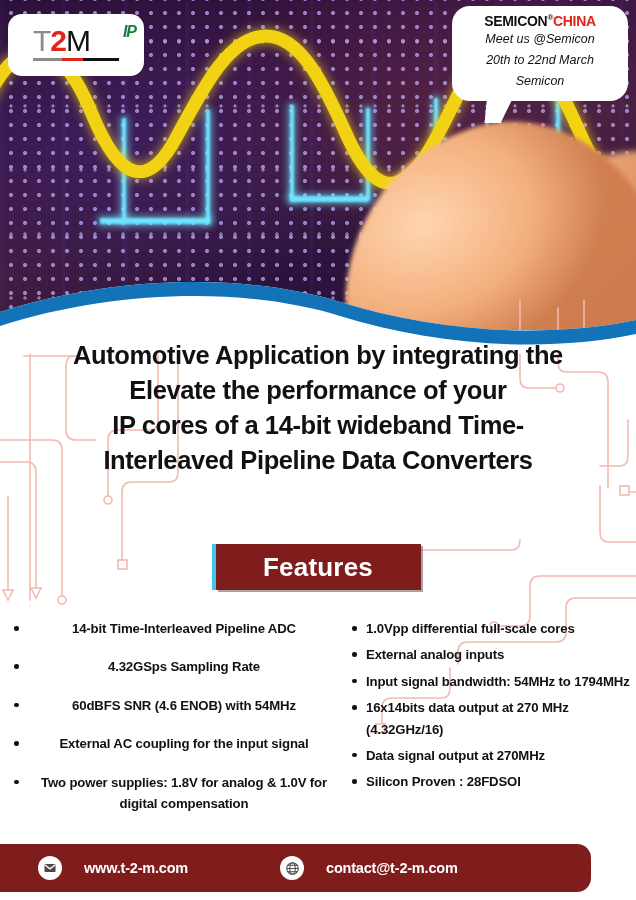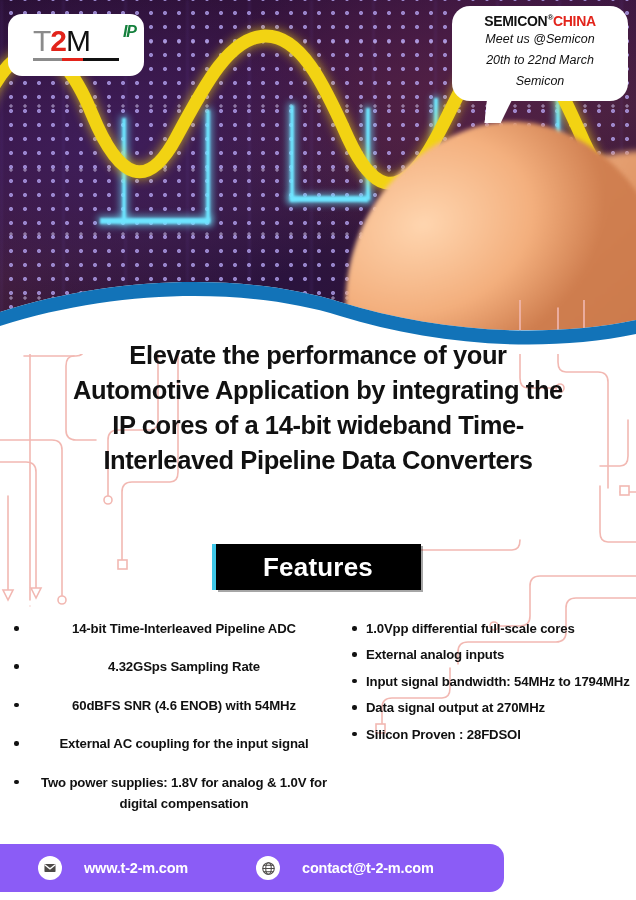--- a/index.html
+++ b/index.html
@@ -142,21 +142,21 @@
   .headline-line {
     font-size:25.5px; font-weight:700; color:#111111;
     line-height:1.37; letter-spacing:-.4px; white-space:nowrap;
   }
 
   
   .features-wrap { position:absolute; left:0; top:544px; width:636px; z-index:6; display:flex; justify-content:center; }
   .features-banner {
     position:relative;
     width:205px; height:46px;
-    background:#000000;
+    background:#7f1d1d;
     display:flex; align-items:center; justify-content:center;
     box-shadow:2px 2px 0 rgba(0,0,0,.35);
   }
   .features-banner::before {
     content:""; position:absolute; left:-4px; top:0; width:4px; height:100%;
     background:#3ec6e8;
   }
   .features-label { color:#ffffff; font-size:26px; font-weight:700; letter-spacing:.2px; }
 
   
@@ -175,28 +175,28 @@
   .col-right ul.feat li { margin-bottom:5px; line-height:1.62; }
   ul.feat li::before {
     content:"";
     position:absolute; left:4px; top:8px;
     width:4.5px; height:4.5px; border-radius:50%;
     background:#111111;
   }
 
   
   .footer {
-    position:absolute; left:0; bottom:8px; width:504px; height:48px; z-index:10;
-    background:#8b5cf6;
+    position:absolute; left:0; bottom:8px; width:591px; height:48px; z-index:10;
+    background:#7f1d1d;
     border-radius:0 14px 14px 0;
     display:flex; align-items:center;
   }
   .foot-item { display:flex; align-items:center; }
   .foot-item.first { margin-left:38px; }
-  .foot-item.second { margin-left:68px; }
+  .foot-item.second { margin-left:92px; }
   .foot-ic {
     width:24px; height:24px; border-radius:50%;
     background:#ffffff;
     display:flex; align-items:center; justify-content:center;
     flex:none;
   }
   .foot-text { margin-left:22px; color:#ffffff; font-size:14.5px; font-weight:700; letter-spacing:-.2px; white-space:nowrap; }
 </style>
 </head>
 <body>
@@ -298,22 +298,22 @@
 
 <div class="bubble">
   <div class="bubble-title"><span class="semicon">SEMICON</span><span class="reg">®</span><span class="china">CHINA</span></div>
   <div class="bubble-line">Meet us @Semicon</div>
   <div class="bubble-line">20th to 22nd March</div>
   <div class="bubble-line">Semicon</div>
   <div class="bubble-tail"></div>
 </div>
 
 <div class="headline">
+  <div class="headline-line">Automotive Application by integrating the</div>
   <div class="headline-line">Elevate the performance of your</div>
-  <div class="headline-line">Automotive Application by integrating the</div>
   <div class="headline-line">IP cores of a 14-bit wideband Time-</div>
   <div class="headline-line">Interleaved Pipeline Data Converters</div>
 </div>
 
 <div class="features-wrap">
   <div class="features-banner">
     <span class="features-label">Features</span>
   </div>
 </div>
 
@@ -325,20 +325,21 @@
       <li>60dBFS SNR (4.6 ENOB) with 54MHz</li>
       <li>External AC coupling for the input signal</li>
       <li>Two power supplies: 1.8V for analog &amp; 1.0V for digital compensation</li>
     </ul>
   </div>
   <div class="col col-right">
     <ul class="feat">
       <li>1.0Vpp differential full-scale cores</li>
       <li>External analog inputs</li>
       <li>Input signal bandwidth: 54MHz to 1794MHz</li>
+      <li>16x14bits data output at 270 MHz (4.32GHz/16)</li>
       <li>Data signal output at 270MHz</li>
       <li>Silicon Proven : 28FDSOI</li>
     </ul>
   </div>
 </div>
 
 <div class="footer">
   <div class="foot-item first">
     <span class="foot-ic">
       <svg width="14" height="14" viewBox="0 0 24 24" fill="none" stroke="#4c4a47" stroke-width="2.2" stroke-linecap="round" stroke-linejoin="round">

